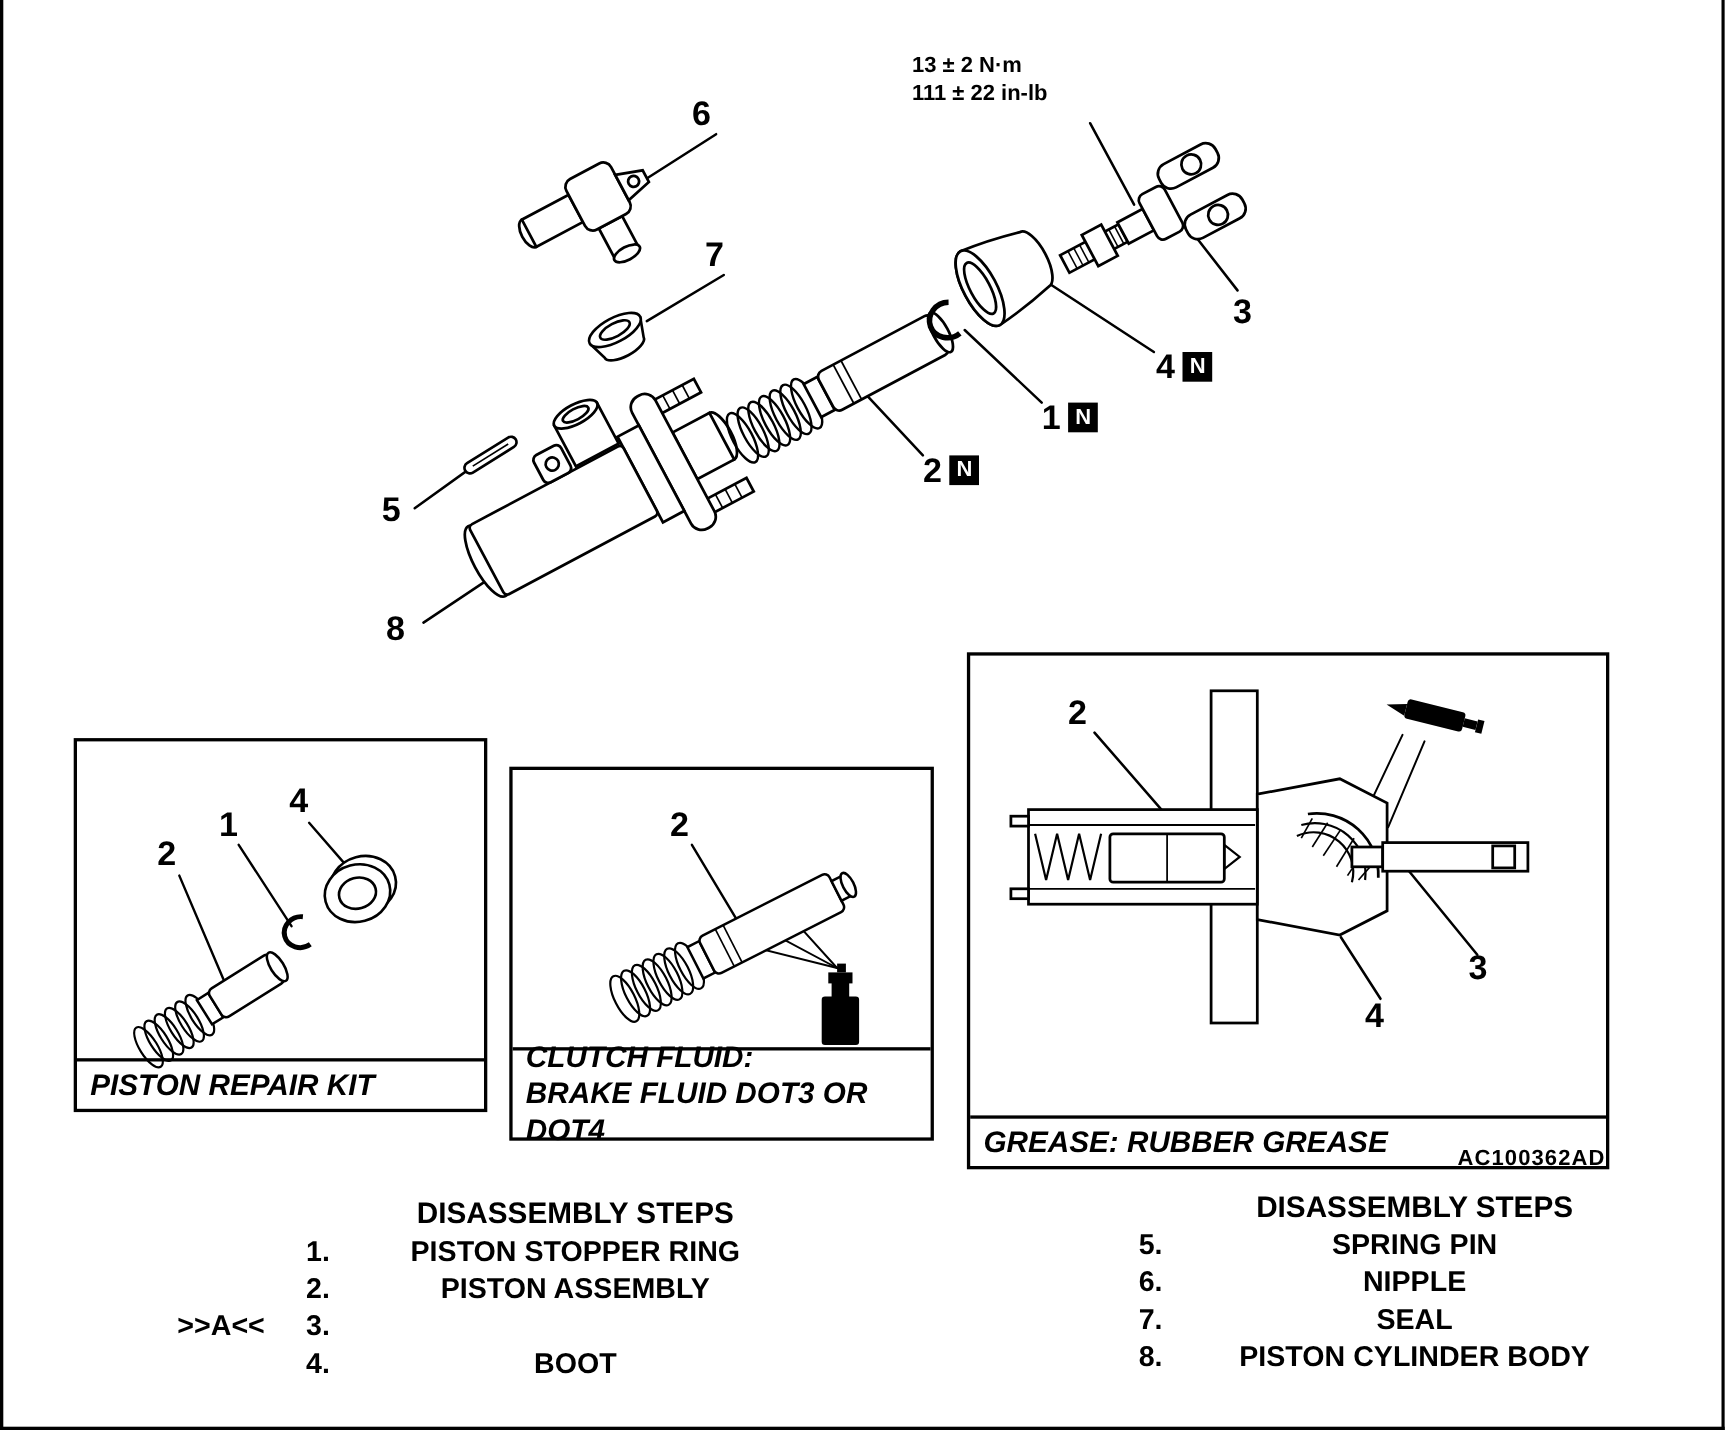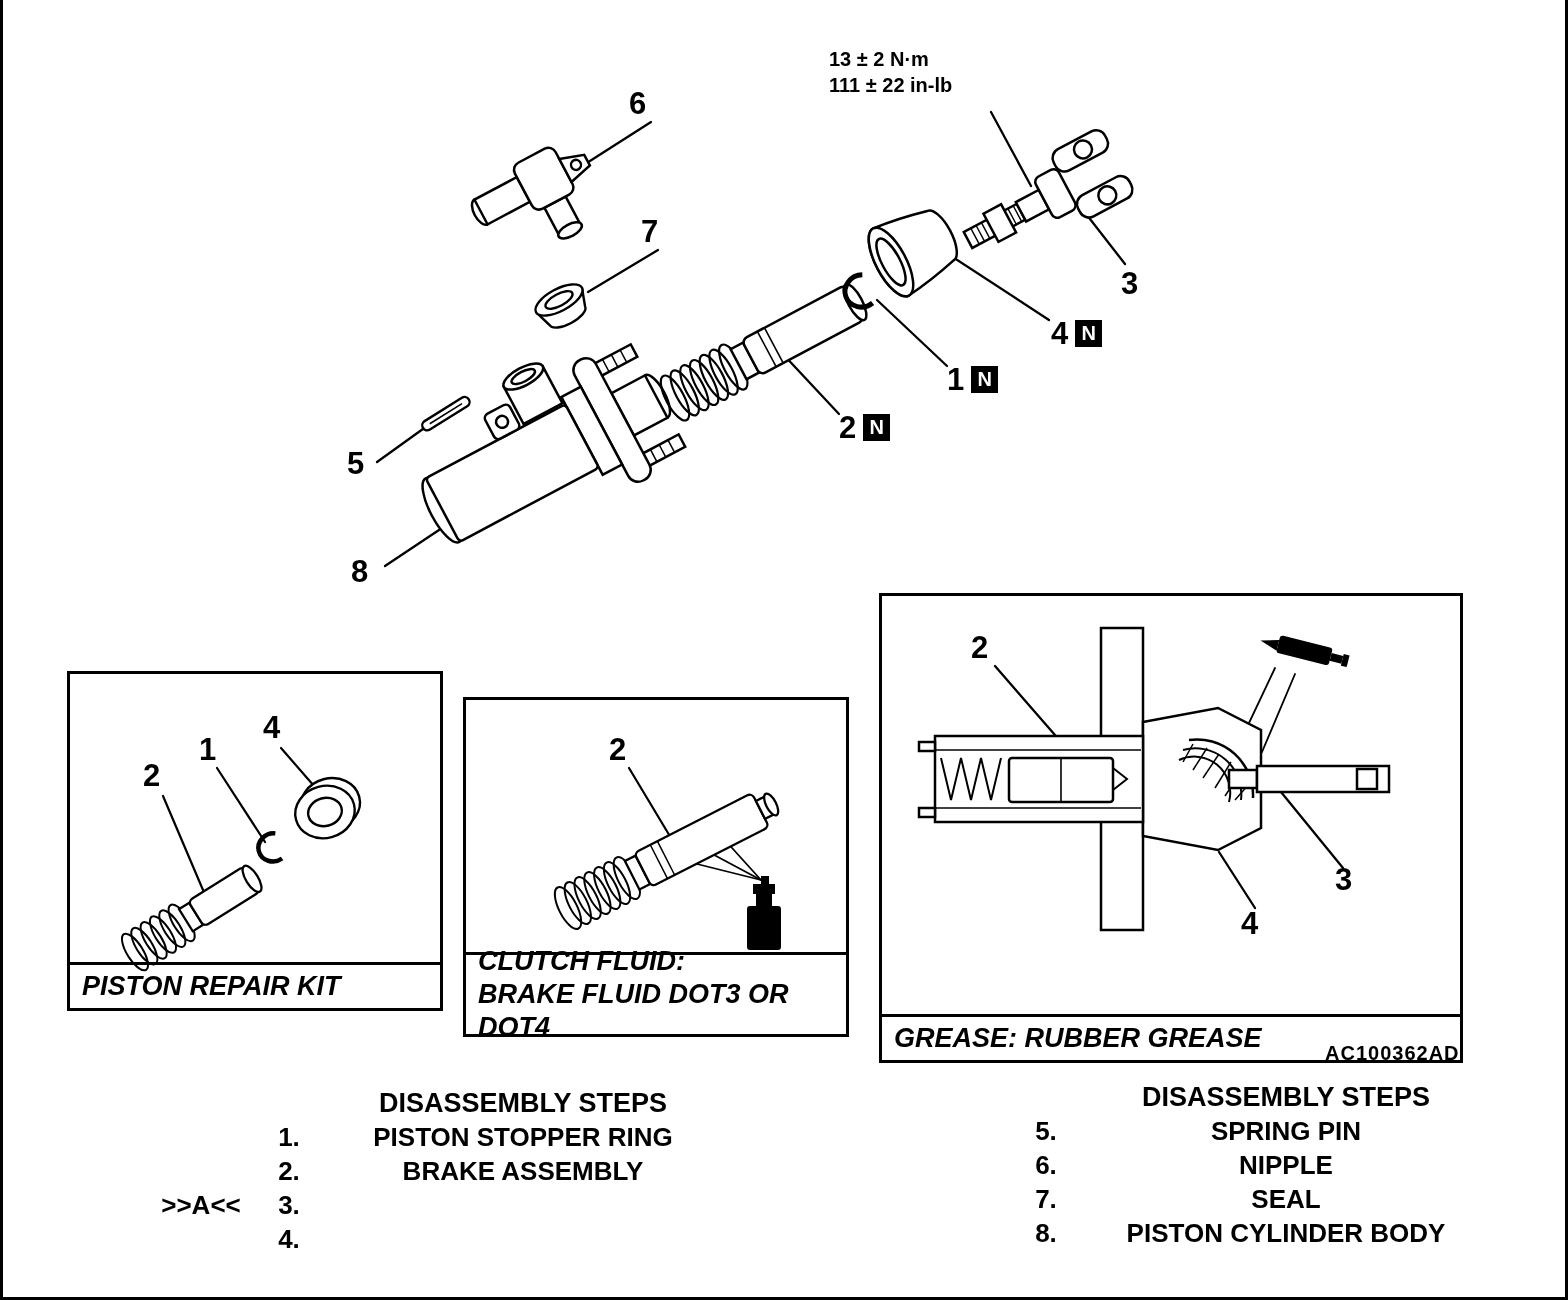--- a/index.html
+++ b/index.html
@@ -286,29 +286,30 @@
       <span class="cell label title">DISASSEMBLY STEPS</span>
     </div>
     <div class="steps-row">
       <span class="cell marker"></span>
       <span class="cell num">1.</span>
       <span class="cell label">PISTON STOPPER RING</span>
     </div>
     <div class="steps-row">
       <span class="cell marker"></span>
       <span class="cell num">2.</span>
-      <span class="cell label">BRAKE ASSEMBLY</span>
+      <span class="cell label">PISTON ASSEMBLY</span>
     </div>
     <div class="steps-row">
       <span class="cell marker">&gt;&gt;A&lt;&lt;</span>
       <span class="cell num">3.</span>
     </div>
     <div class="steps-row">
       <span class="cell marker"></span>
       <span class="cell num">4.</span>
+      <span class="cell label">BOOT</span>
     </div>
   </div>
 
   <div class="steps steps-right" style="left:1012px; top:1080px; width:480px;">
     <div class="steps-row">
       <span class="cell num"></span>
       <span class="cell label title">DISASSEMBLY STEPS</span>
     </div>
     <div class="steps-row">
       <span class="cell num">5.</span>

